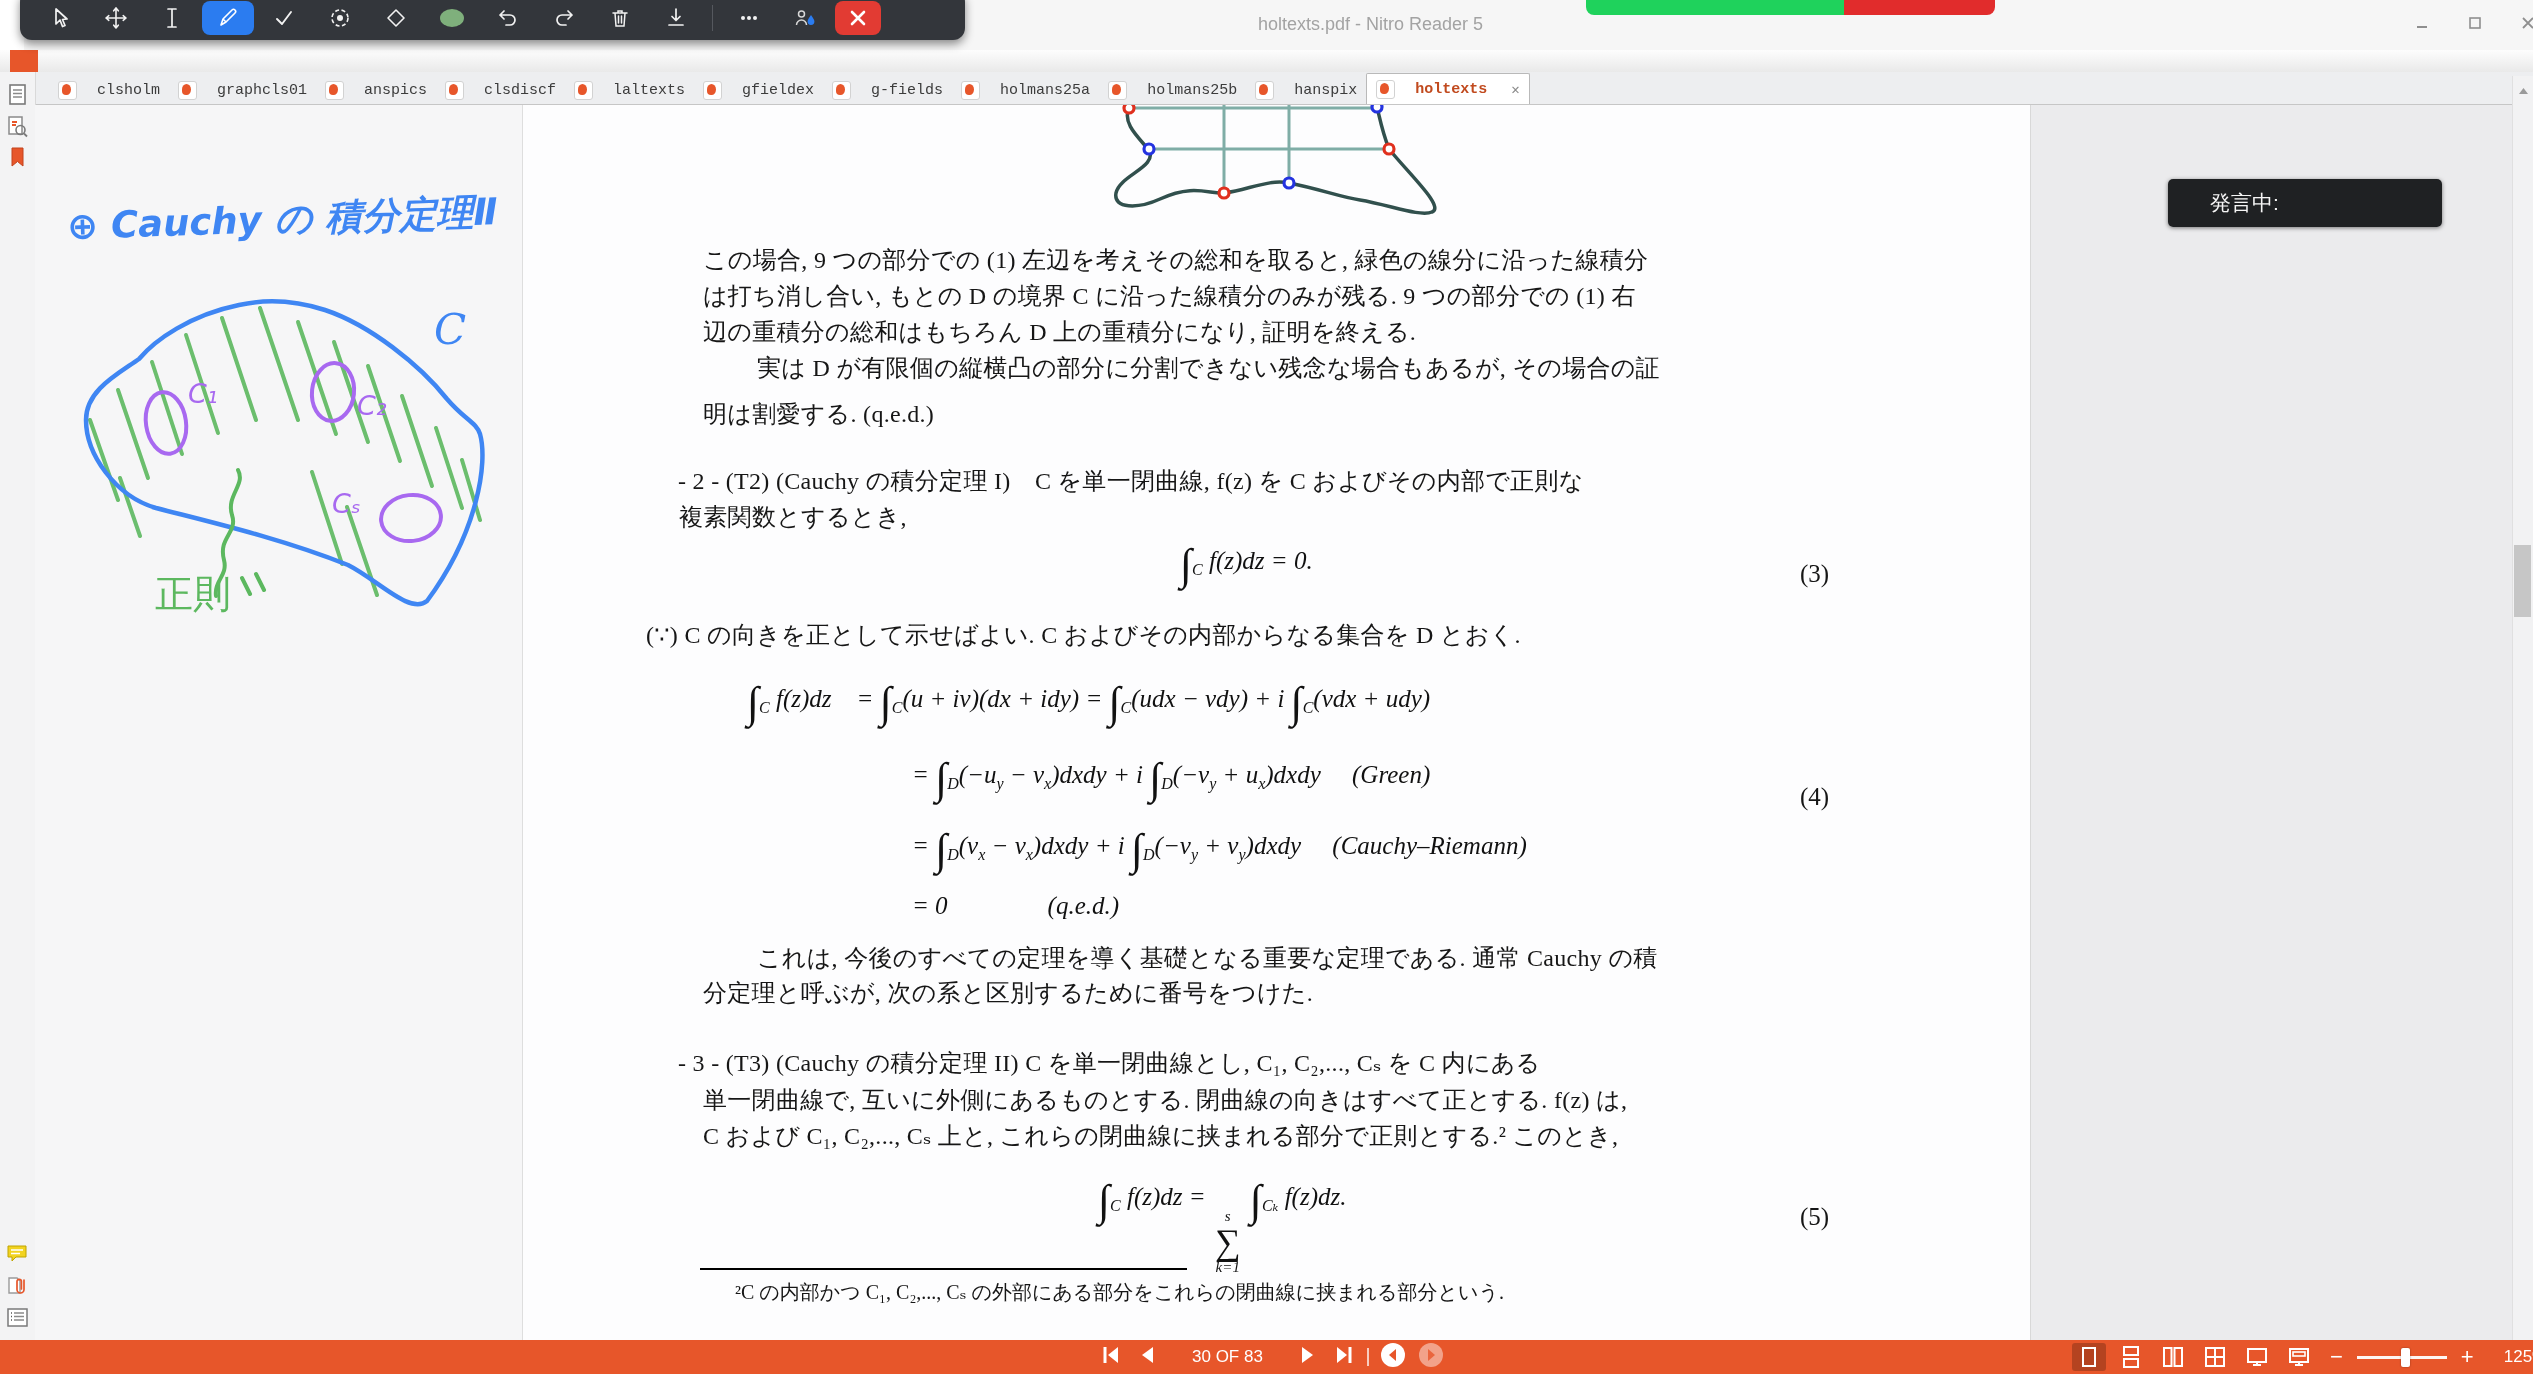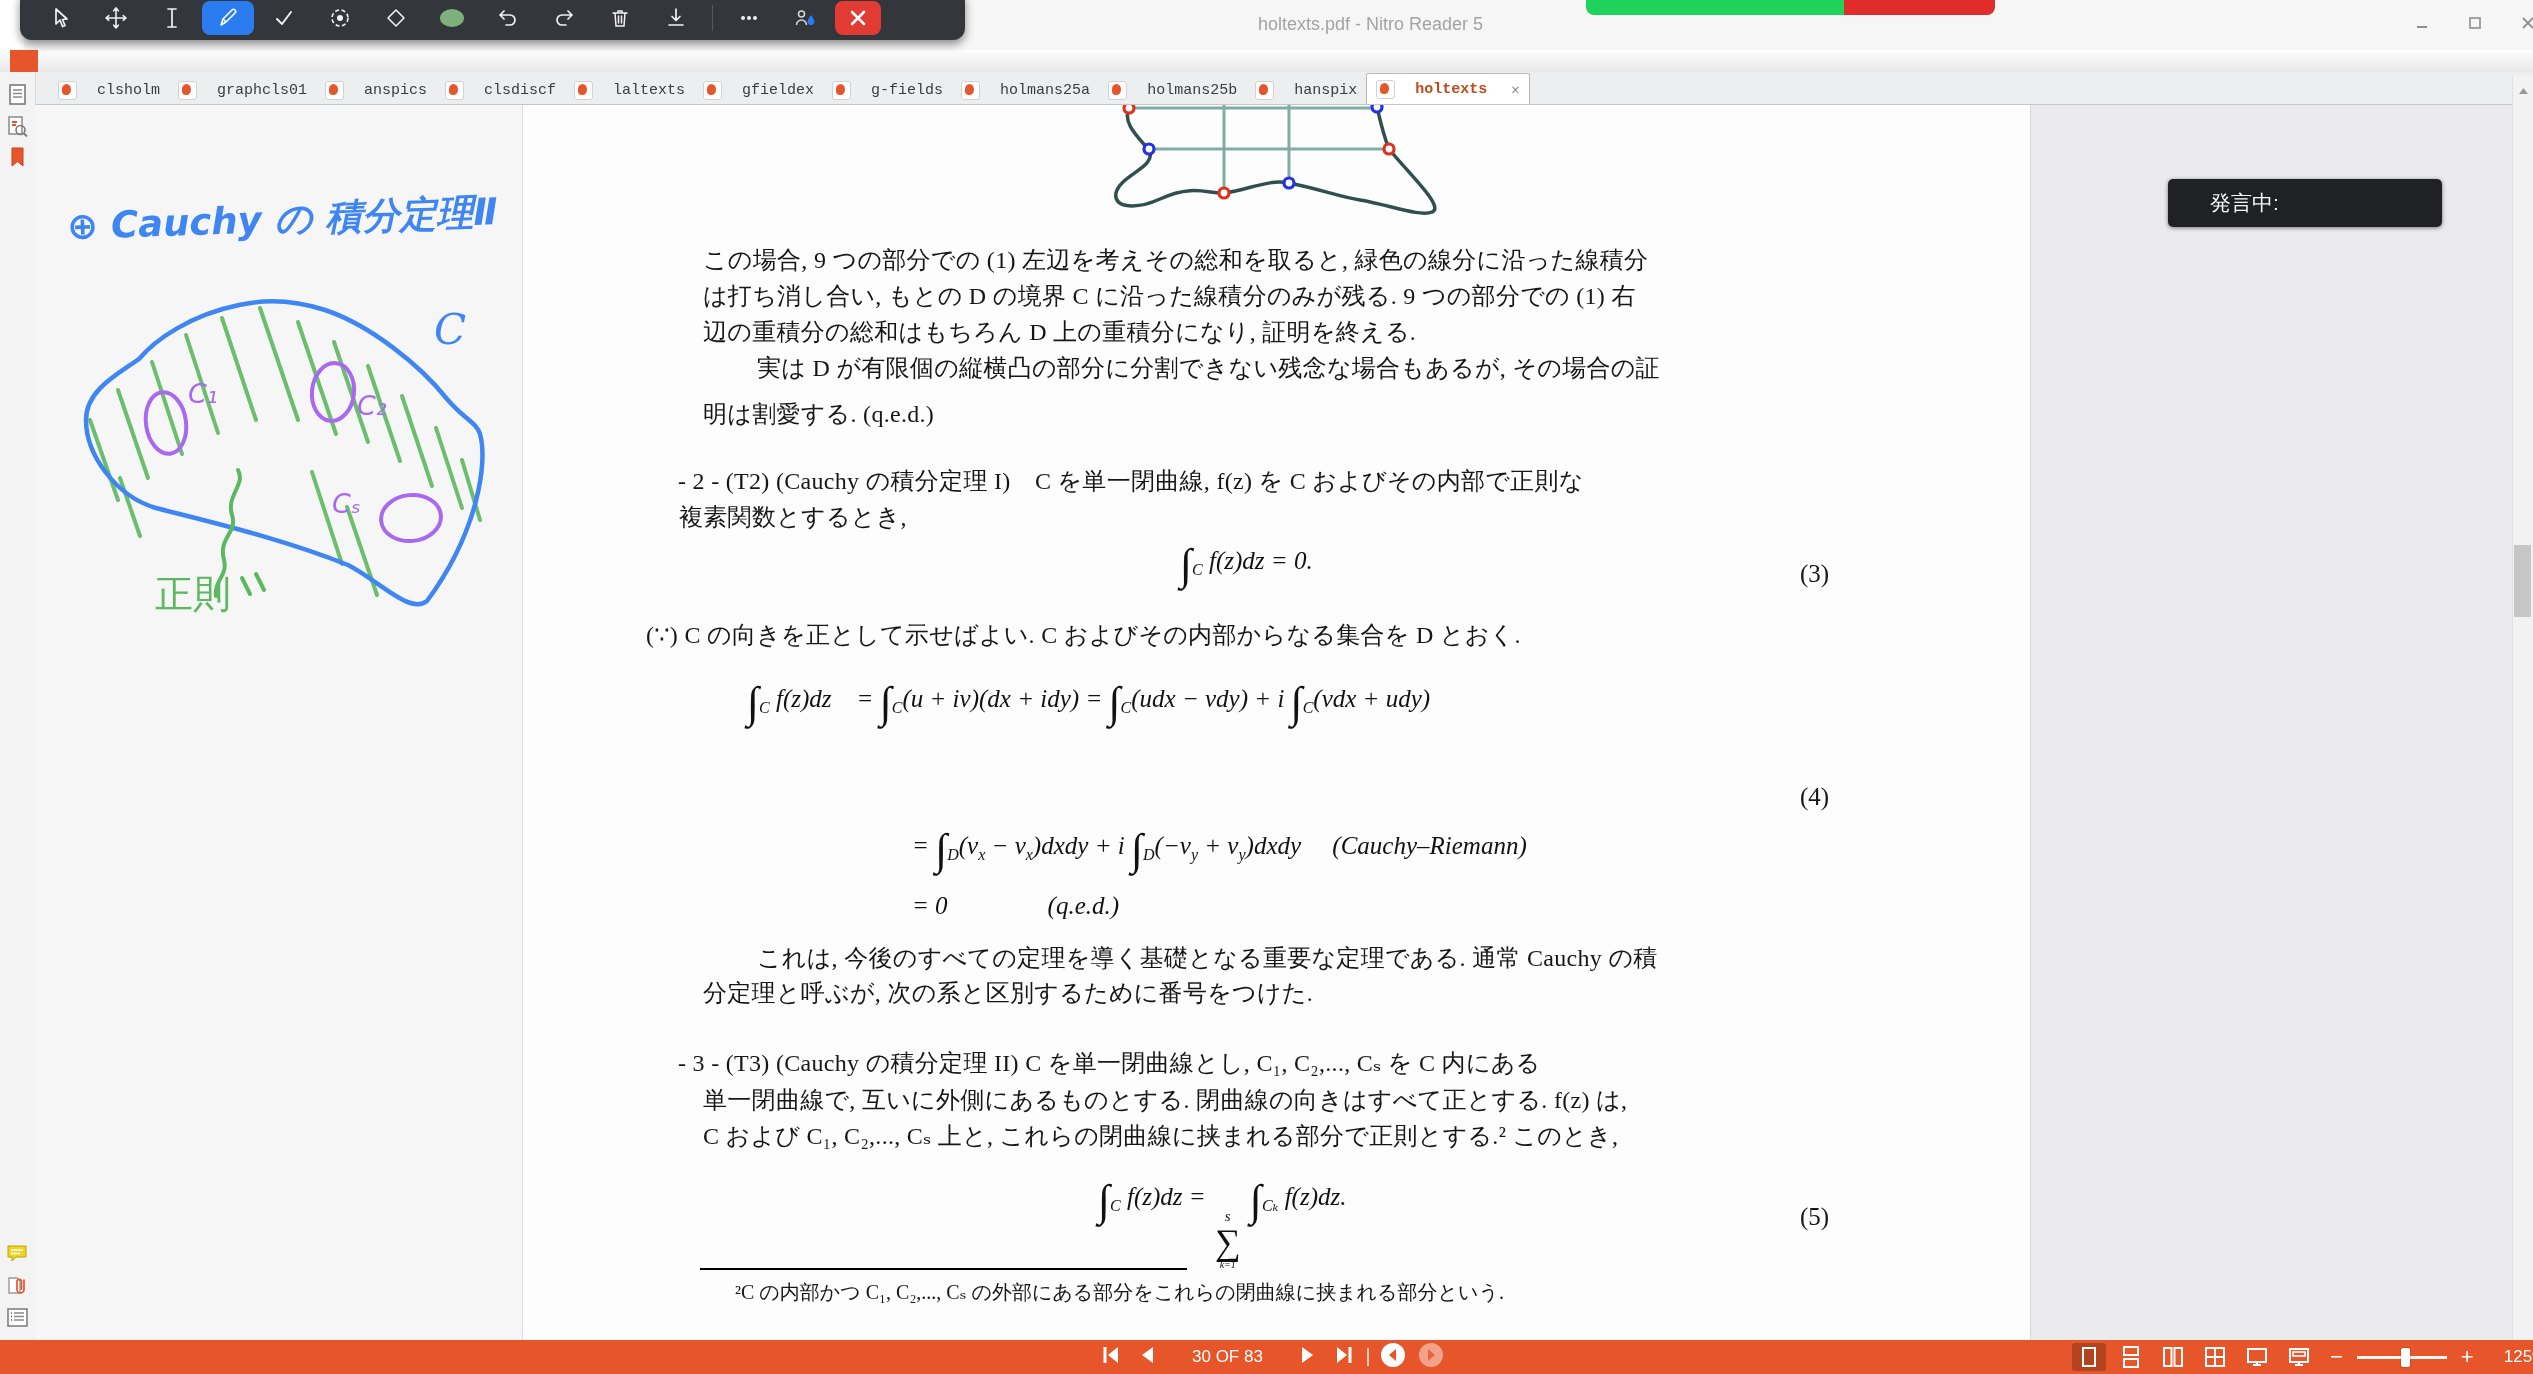--- a/index.html
+++ b/index.html
@@ -49,21 +49,21 @@
          white-space:nowrap;letter-spacing:.3px;}
   .eqtag{position:absolute;font-family:"Liberation Serif","DejaVu Serif",serif;font-size:25px;color:#161616;}
   .math{position:absolute;font-family:"Liberation Serif","DejaVu Serif",serif;font-size:25px;font-style:italic;
         color:#111;white-space:nowrap;}
   .math .mi{font-size:44px;font-style:normal;line-height:0;vertical-align:-10px;}
   .math sub{font-size:16px;}
   .math .msum{display:inline-flex;flex-direction:column;align-items:center;line-height:1;font-style:normal;
               vertical-align:-16px;margin:0 3px;}
   .math .mst{font-size:15px;font-style:italic;}
   .math .mss{font-size:36px;}
-  .math .msb{font-size:10px;font-style:italic;}
+  .math .msb{font-size:15px;font-style:italic;}
   .footrule{position:absolute;background:#000;}
   .footnote{position:absolute;font-family:"Liberation Serif","DejaVu Serif",serif;font-size:20px;color:#161616;white-space:nowrap;}
   
   .scrollbar{left:2512px;top:76px;width:21px;height:1264px;background:#f2f2f3;border-left:1px solid #e0e0e0;}
   .scroll-thumb{left:2514px;top:545px;width:17px;height:72px;background:#c6c6c6;}
   
   .statusbar{left:0;top:1340px;width:2533px;height:34px;background:var(--accent_orange);}
   .nav-group{left:1098px;top:1340px;height:34px;display:flex;align-items:center;gap:10px;}
   .nav-text{color:#fff;font-size:17px;margin:0 22px;white-space:nowrap;}
   .zoom-group{left:2072px;top:1340px;height:34px;display:flex;align-items:center;gap:8px;}
@@ -362,20 +362,21 @@
 
   <div class="tline" style="left:643px;top:360px;">- 2 - (T2) (Cauchy の積分定理 I)　C を単一閉曲線, f(z) を C およびその内部で正則な</div>
   <div class="tline" style="left:644px;top:396px;text-align:center;">複素関数とするとき,</div>
 
   <div class="math" style="left:1145px;top:442px;"><span class="mi">∫</span><sub>C</sub> f(z)dz = 0.</div>
   <div class="eqtag" style="left:1765px;top:455px;">(3)</div>
 
   <div class="tline" style="left:611px;top:514px;">(∵) C の向きを正として示せばよい. C およびその内部からなる集合を D とおく.</div>
 
   <div class="math" style="left:712px;top:577px;"><span class="mi">∫</span><sub>C</sub> f(z)dz　= <span class="mi">∫</span><sub>C</sub>(u + iv)(dx + idy) = <span class="mi">∫</span><sub>C</sub>(udx − vdy) + i <span class="mi">∫</span><sub>C</sub>(vdx + udy)</div>
+  <div class="math" style="left:877px;top:653px;">= <span class="mi">∫</span><sub>D</sub>(−u<sub>y</sub> − v<sub>x</sub>)dxdy + i <span class="mi">∫</span><sub>D</sub>(−v<sub>y</sub> + u<sub>x</sub>)dxdy　 (Green)</div>
   <div class="math" style="left:877px;top:724px;">= <span class="mi">∫</span><sub>D</sub>(v<sub>x</sub> − v<sub>x</sub>)dxdy + i <span class="mi">∫</span><sub>D</sub>(−v<sub>y</sub> + v<sub>y</sub>)dxdy　 (Cauchy–Riemann)</div>
   <div class="math" style="left:877px;top:784px;">= 0　　　　(q.e.d.)</div>
   <div class="eqtag" style="left:1765px;top:678px;">(4)</div>
 
   <div class="tline" style="left:722px;top:837px;">これは, 今後のすべての定理を導く基礎となる重要な定理である. 通常 Cauchy の積</div>
   <div class="tline" style="left:668px;top:872px;">分定理と呼ぶが, 次の系と区別するために番号をつけた.</div>
 
   <div class="tline" style="left:643px;top:942px;">- 3 - (T3) (Cauchy の積分定理 II) C を単一閉曲線とし, C₁, C₂,..., Cₛ を C 内にある</div>
   <div class="tline" style="left:668px;top:979px;">単一閉曲線で, 互いに外側にあるものとする. 閉曲線の向きはすべて正とする. f(z) は,</div>
   <div class="tline" style="left:668px;top:1015px;">C および C₁, C₂,..., Cₛ 上と, これらの閉曲線に挟まれる部分で正則とする.² このとき,</div>

